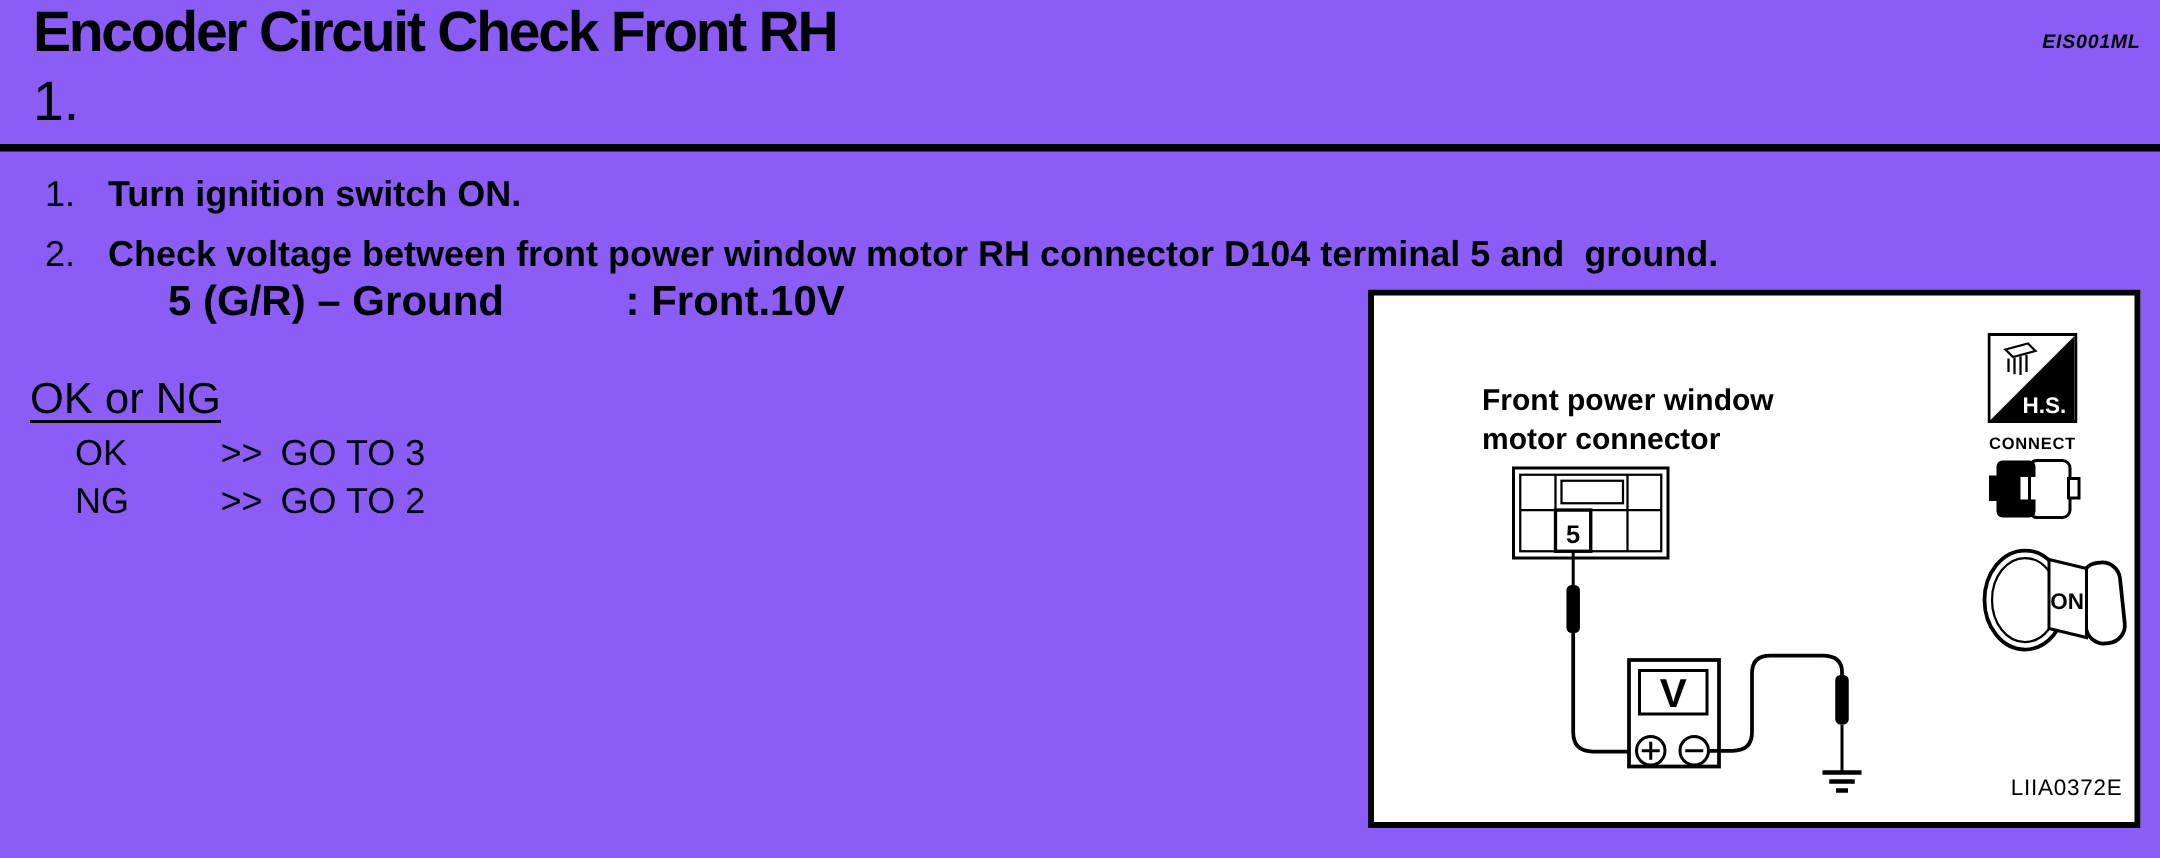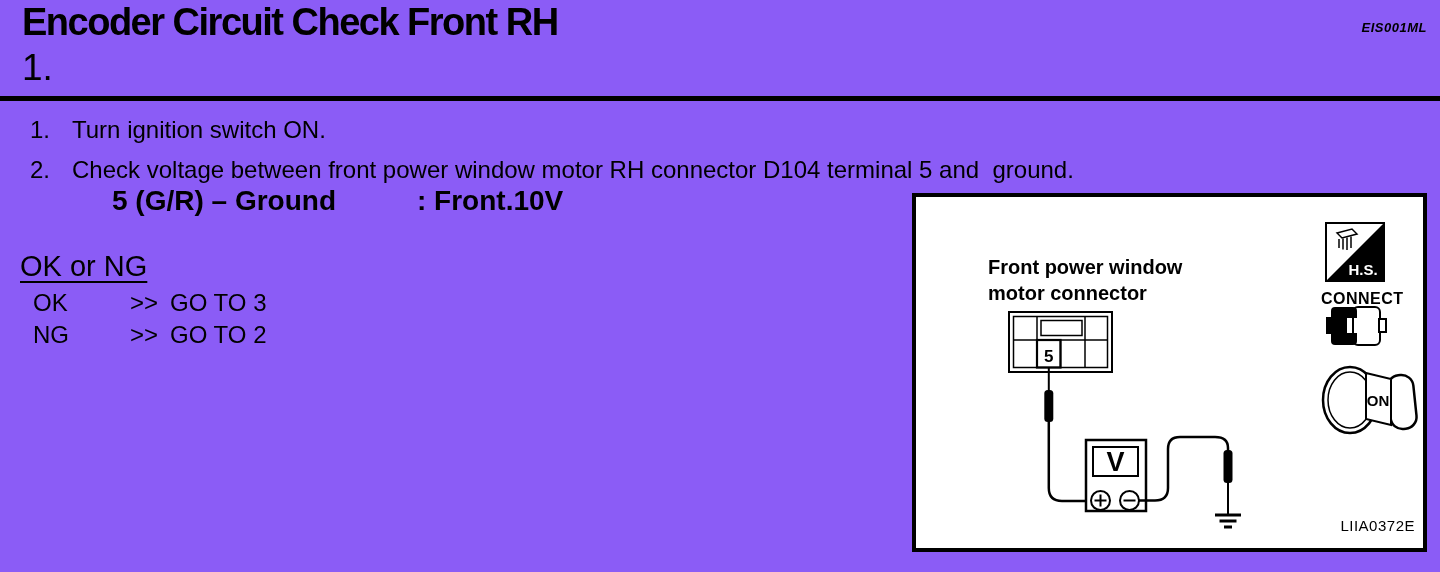--- a/index.html
+++ b/index.html
@@ -28,55 +28,55 @@
   .step-title { font-size:25px; font-weight:bold; letter-spacing:-0.3px; white-space:pre; }
   .rule {
     position:absolute; left:0; top:96px; width:1440px; height:5px;
     background:#000;
   }
   .proc-step {
     position:absolute; left:30px;
     display:flex; font-size:24px; line-height:1.15;
   }
   .proc-step .num { width:42px; flex:0 0 42px; }
-  .proc-step .txt { white-space:pre; }
+  .proc-step .txt { white-space:pre;font-weight:bold; }
   #step-1 { top:116px; }
   #step-2 { top:156px; }
   .spec-line {
     position:absolute; left:112px; top:185px;
     display:flex; font-size:28px; font-weight:bold; white-space:pre;
   }
   .spec-line .meas { width:305px; flex:0 0 305px; }
   .decision-label {
     position:absolute; left:20px; top:250px;
     font-size:29px;
     text-decoration:underline; text-decoration-thickness:2px; text-underline-offset:5px;
     padding-right:6px;
   }
   .outcome {
-    position:absolute; left:33px;
+    position:absolute; left:50px;
     display:flex; font-size:24px; white-space:pre;justify-content:flex-end;
   }
   #outcome-0 { top:289px; }
   #outcome-1 { top:321px; }
   .outcome .res { width:97px; flex:0 0 97px; }
   .outcome .arrow { margin-right:12px; }
   .figure-box {
     position:absolute; left:912px; top:193px; width:515px; height:359px;
     border:4px solid #000; background:#fff;
   }
   .fig-label {
     position:absolute; left:72px; top:57px;
     font-size:20px; font-weight:bold; line-height:26px;
   }
   .fig-svg { position:absolute; left:0; top:0; }
   .hs-badge { position:absolute; left:409px; top:25px; width:60px; height:60px; }
   .connect-label {
     position:absolute; left:405px; top:93px; width:68px;
-    text-align:center; font-size:16px; font-weight:bold; letter-spacing:0.5px;
+    text-align:center; font-size:11px; font-weight:bold; letter-spacing:0.5px;
   }
   .connect-icon { position:absolute; left:410px; top:107px; }
   .key-icon { position:absolute; left:403px; top:165px; }
   .figure-code {
     position:absolute; right:8px; bottom:14px;
     font-size:15px; letter-spacing:0.5px;
   }
 </style>
 </head>
 <body>

